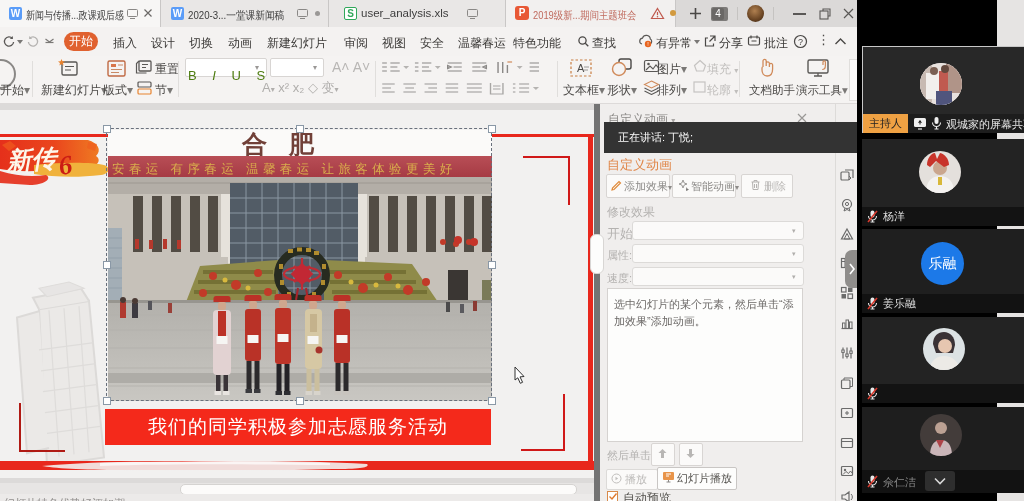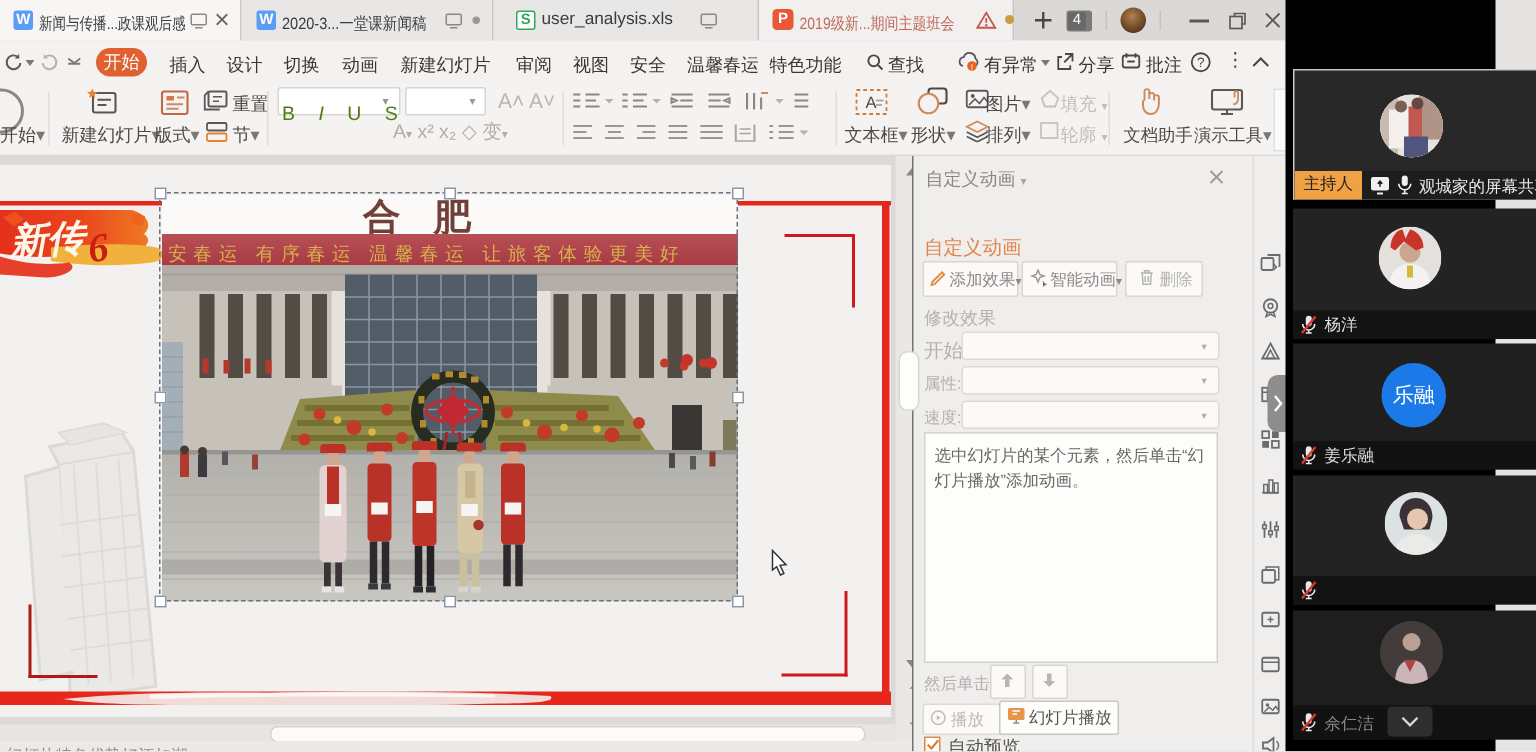--- a/index.html
+++ b/index.html
@@ -503,40 +503,41 @@
   <div class="abs" style="left:106px;top:24px;width:386px;height:273px;border:1px dashed #69707c;box-sizing:border-box"></div>
   <div class="abs" style="left:103px;top:21px;width:6px;height:6px;background:#fff;border:1px solid #8a98a6"></div>
   <div class="abs" style="left:296px;top:21px;width:6px;height:6px;background:#fff;border:1px solid #8a98a6"></div>
   <div class="abs" style="left:488px;top:21px;width:6px;height:6px;background:#fff;border:1px solid #8a98a6"></div>
   <div class="abs" style="left:103px;top:157px;width:6px;height:6px;background:#fff;border:1px solid #8a98a6"></div>
   <div class="abs" style="left:488px;top:157px;width:6px;height:6px;background:#fff;border:1px solid #8a98a6"></div>
   <div class="abs" style="left:103px;top:293px;width:6px;height:6px;background:#fff;border:1px solid #8a98a6"></div>
   <div class="abs" style="left:296px;top:293px;width:6px;height:6px;background:#fff;border:1px solid #8a98a6"></div>
   <div class="abs" style="left:488px;top:293px;width:6px;height:6px;background:#fff;border:1px solid #8a98a6"></div>
 
+  <div class="abs" style="left:105px;top:305px;width:386px;height:36px;background:#f4291b;color:#fff;font-size:19px;text-align:center;line-height:36px;letter-spacing:1px">我们的同学积极参加志愿服务活动</div>
 
   <div class="abs" style="left:597px;top:0;width:20px;height:397px;background:#eae8e7"></div>
   <div class="abs" style="left:604px;top:8px;width:0;height:0;border-left:4px solid transparent;border-right:4px solid transparent;border-bottom:5px solid #8a8886"></div>
   <div class="abs" style="left:604px;top:336px;width:0;height:0;border-left:4px solid transparent;border-right:4px solid transparent;border-top:5px solid #8a8886"></div>
   <div class="abs" style="left:605px;top:352px;font-size:8px;color:#7a7876">⌃<br></div>
   <div class="abs" style="left:605px;top:372px;font-size:8px;color:#7a7876">⌄</div>
 
   <div class="abs" style="left:0;top:379px;width:597px;height:11px;background:#e7e5e4"></div>
   <div class="abs" style="left:180px;top:380px;width:395px;height:9px;background:#fcfbfa;border:1px solid #d5d3d1;border-radius:5px"></div>
 
   <div class="abs" style="left:0;top:390px;width:857px;height:7px;background:#eceae9;overflow:hidden">
     <div style="position:absolute;left:4px;top:2px;font-size:11px;color:#908e8c">幻灯片特色优势好评如潮</div>
   </div>
 
   <svg class="abs" style="left:513px;top:262px" width="14" height="20" viewBox="0 0 14 20">
         <path d="M2 1l9 9.5-4 .4 2.6 5.4-2.3 1-2.5-5.5L2 14z" fill="#fff" stroke="#333" stroke-width="1"></path>
       </svg>
 </div>
 
-<div id="panel" style="position:absolute;left:608px;top:104px;width:240px;height:397px;background:#f0eeed;border-left:1px solid #737373;font-size:12px">
+<div id="panel" style="position:absolute;left:594px;top:104px;width:240px;height:397px;background:#f0eeed;border-left:6px solid #737373;font-size:12px">
 
   <div class="abs txt" style="left:8px;top:7px;color:#8a8886;font-size:12px">自定义动画 <span style="font-size:8px;color:#a8a6a4">▾</span></div>
   <svg class="abs" style="left:196px;top:8px" width="12" height="12" viewBox="0 0 12 12">
         <path d="M2 2l8 8M10 2l-8 8" stroke="#9a9896" stroke-width="1.2"></path>
       </svg>
 
   <div class="abs txt" style="left:7px;top:52px;color:#e0874a;font-size:13px">自定义动画</div>
 
   <div class="abs" style="left:6px;top:70px;width:62px;height:22px;background:#fbfaf9;border:1px solid #d8d5d3;border-radius:2px"></div>
   <svg class="abs" style="left:11px;top:76px" width="11" height="11" viewBox="0 0 11 11">
@@ -560,21 +561,21 @@
   <div class="abs" style="left:32px;top:117px;width:170px;height:17px;background:#fbfaf9;border:1px solid #dcdad8;border-radius:3px"></div>
   <div class="abs" style="left:192px;top:123px;font-size:7px;color:#b0aeac">▾</div>
   <div class="abs txt" style="left:7px;top:144px;color:#b4b2b0;font-size:11px">属性:</div>
   <div class="abs" style="left:32px;top:140px;width:170px;height:17px;background:#fbfaf9;border:1px solid #dcdad8;border-radius:3px"></div>
   <div class="abs" style="left:192px;top:146px;font-size:7px;color:#b0aeac">▾</div>
   <div class="abs txt" style="left:7px;top:167px;color:#b4b2b0;font-size:11px">速度:</div>
   <div class="abs" style="left:32px;top:163px;width:170px;height:17px;background:#fbfaf9;border:1px solid #dcdad8;border-radius:3px"></div>
   <div class="abs" style="left:192px;top:169px;font-size:7px;color:#b0aeac">▾</div>
 
   <div class="abs" style="left:7px;top:184px;width:194px;height:152px;background:#fdfdfc;border:1px solid #d5d2d0"></div>
-  <div class="abs" style="left:14px;top:192px;width:182px;color:#6b6866;font-size:11px;line-height:17px">选中幻灯片的某个元素，然后单击“幻灯片播放”添加动画。</div>
+  <div class="abs" style="left:14px;top:192px;width:182px;color:#6b6866;font-size:11px;line-height:17px">选中幻灯片的某个元素，然后单击“添加效果”添加动画。</div>
 
   <div class="abs txt" style="left:7px;top:344px;color:#b4b2b0;font-size:11px">然后单击</div>
   <div class="abs" style="left:51px;top:339px;width:22px;height:21px;background:#fbfaf9;border:1px solid #d8d5d3;border-radius:2px"></div>
   <svg class="abs" style="left:57px;top:344px" width="11" height="11" viewBox="0 0 11 11">
         <path d="M5.5 1L9.5 5H7v5H4V5H1.5z" fill="#b8b6b4"></path>
       </svg>
   <div class="abs" style="left:79px;top:339px;width:22px;height:21px;background:#fbfaf9;border:1px solid #d8d5d3;border-radius:2px"></div>
   <svg class="abs" style="left:85px;top:344px" width="11" height="11" viewBox="0 0 11 11">
         <path d="M5.5 10L9.5 6H7V1H4v5H1.5z" fill="#b8b6b4"></path>
       </svg>
@@ -660,20 +661,21 @@
         <path d="M2 5v4h3l4 3V2L5 5z" fill="none" stroke="#6b6b6b" stroke-width="1.2"></path>
         <path d="M11 4a4 4 0 0 1 0 6" fill="none" stroke="#6b6b6b" stroke-width="1"></path>
       </svg>
 </div>
 
 <div class="abs" style="left:845px;top:250px;width:13px;height:38px;background:#8f8d8b;border-radius:7px 0 0 7px"></div>
 <svg class="abs" style="left:848px;top:262px" width="8" height="14" viewBox="0 0 8 14">
       <path d="M2 2l4 5-4 5" fill="none" stroke="#fff" stroke-width="1.6"></path>
     </svg>
 
+<div class="abs" style="left:604px;top:122px;width:254px;height:31px;background:#333333;color:#fdfdfd;font-size:11px;line-height:31px;padding-left:14px;box-sizing:border-box">正在讲话: 丁悦;</div>
 
 <div id="meet" style="position:absolute;left:857px;top:0;width:140px;height:501px;background:#000">
 
   <div class="abs" style="left:5px;top:46px;width:162px;height:87px;background:#282828;border:1px solid #c8c8c8;border-right:none;box-sizing:border-box"></div>
   <div class="abs" style="left:63px;top:63px;width:42px;height:42px;border-radius:50%;overflow:hidden;background:#e8e4e2">
     <svg width="42" height="42" viewBox="0 0 42 42">
           <rect width="42" height="42" fill="#e8e2de"></rect>
           <rect x="0" y="0" width="12" height="42" fill="#c8bab2"></rect>
           <rect x="26" y="0" width="16" height="30" fill="#b09488"></rect>
           <rect x="6" y="10" width="14" height="26" fill="#f2efec"></rect>

